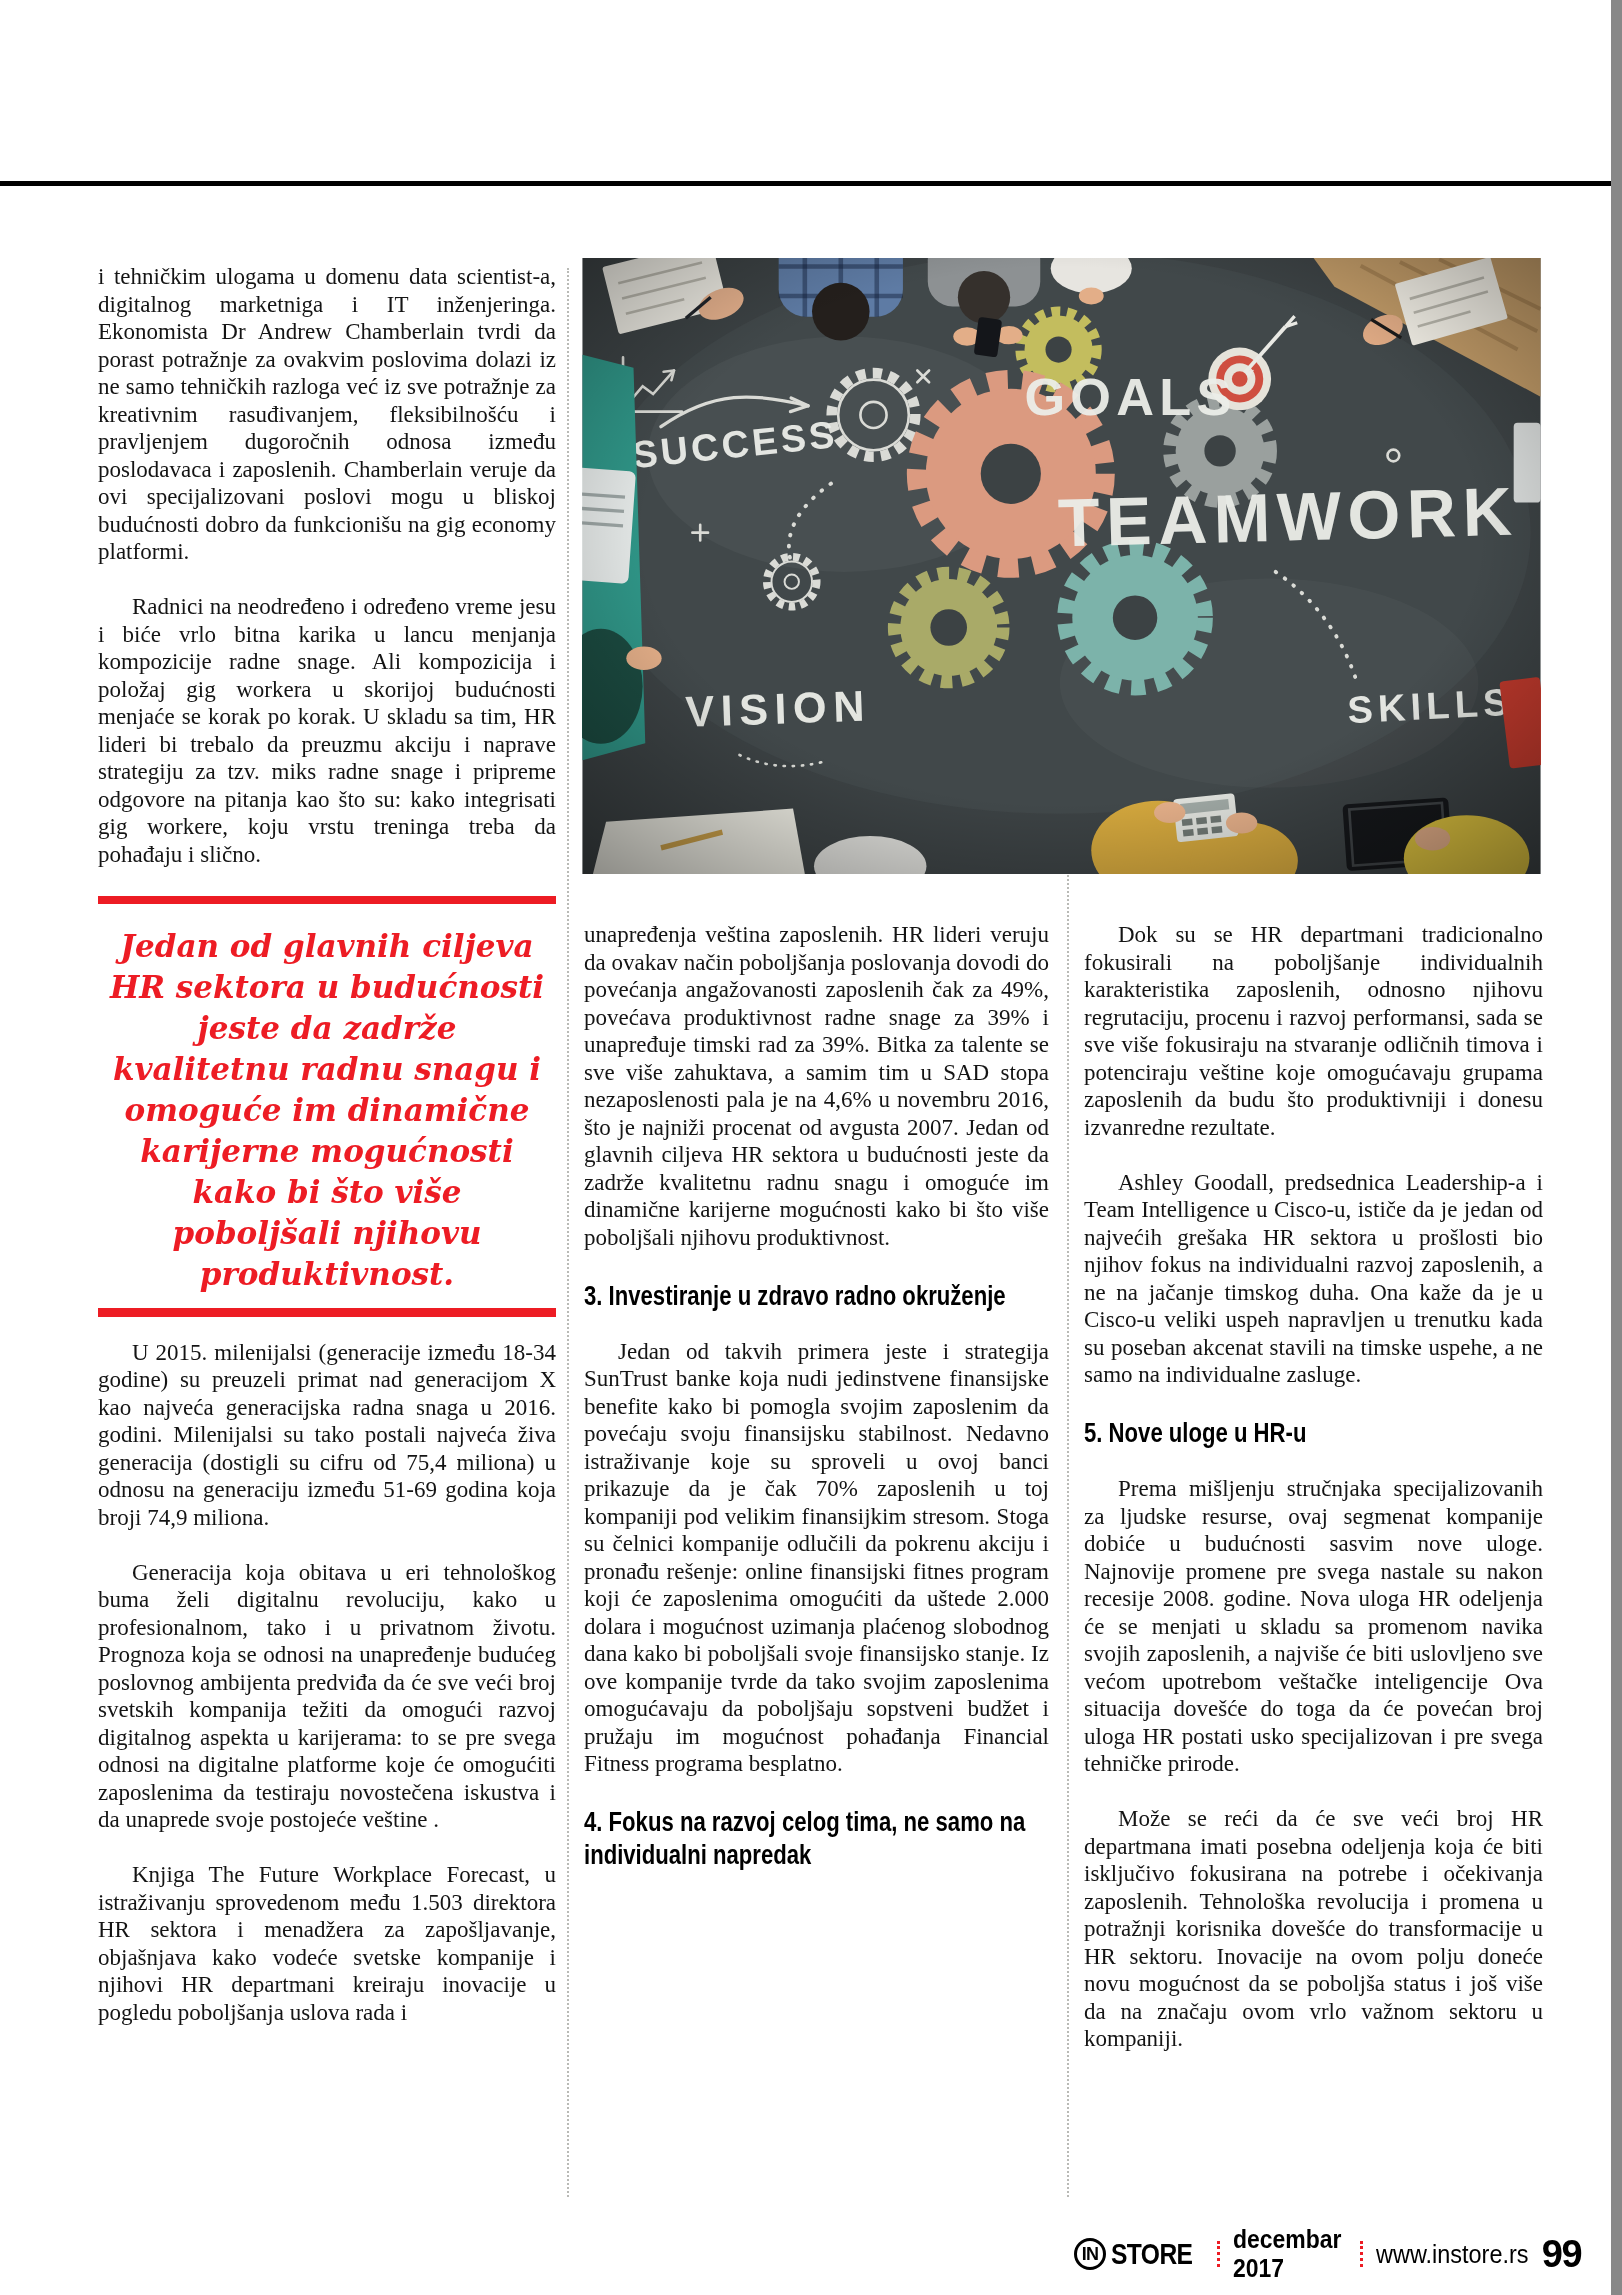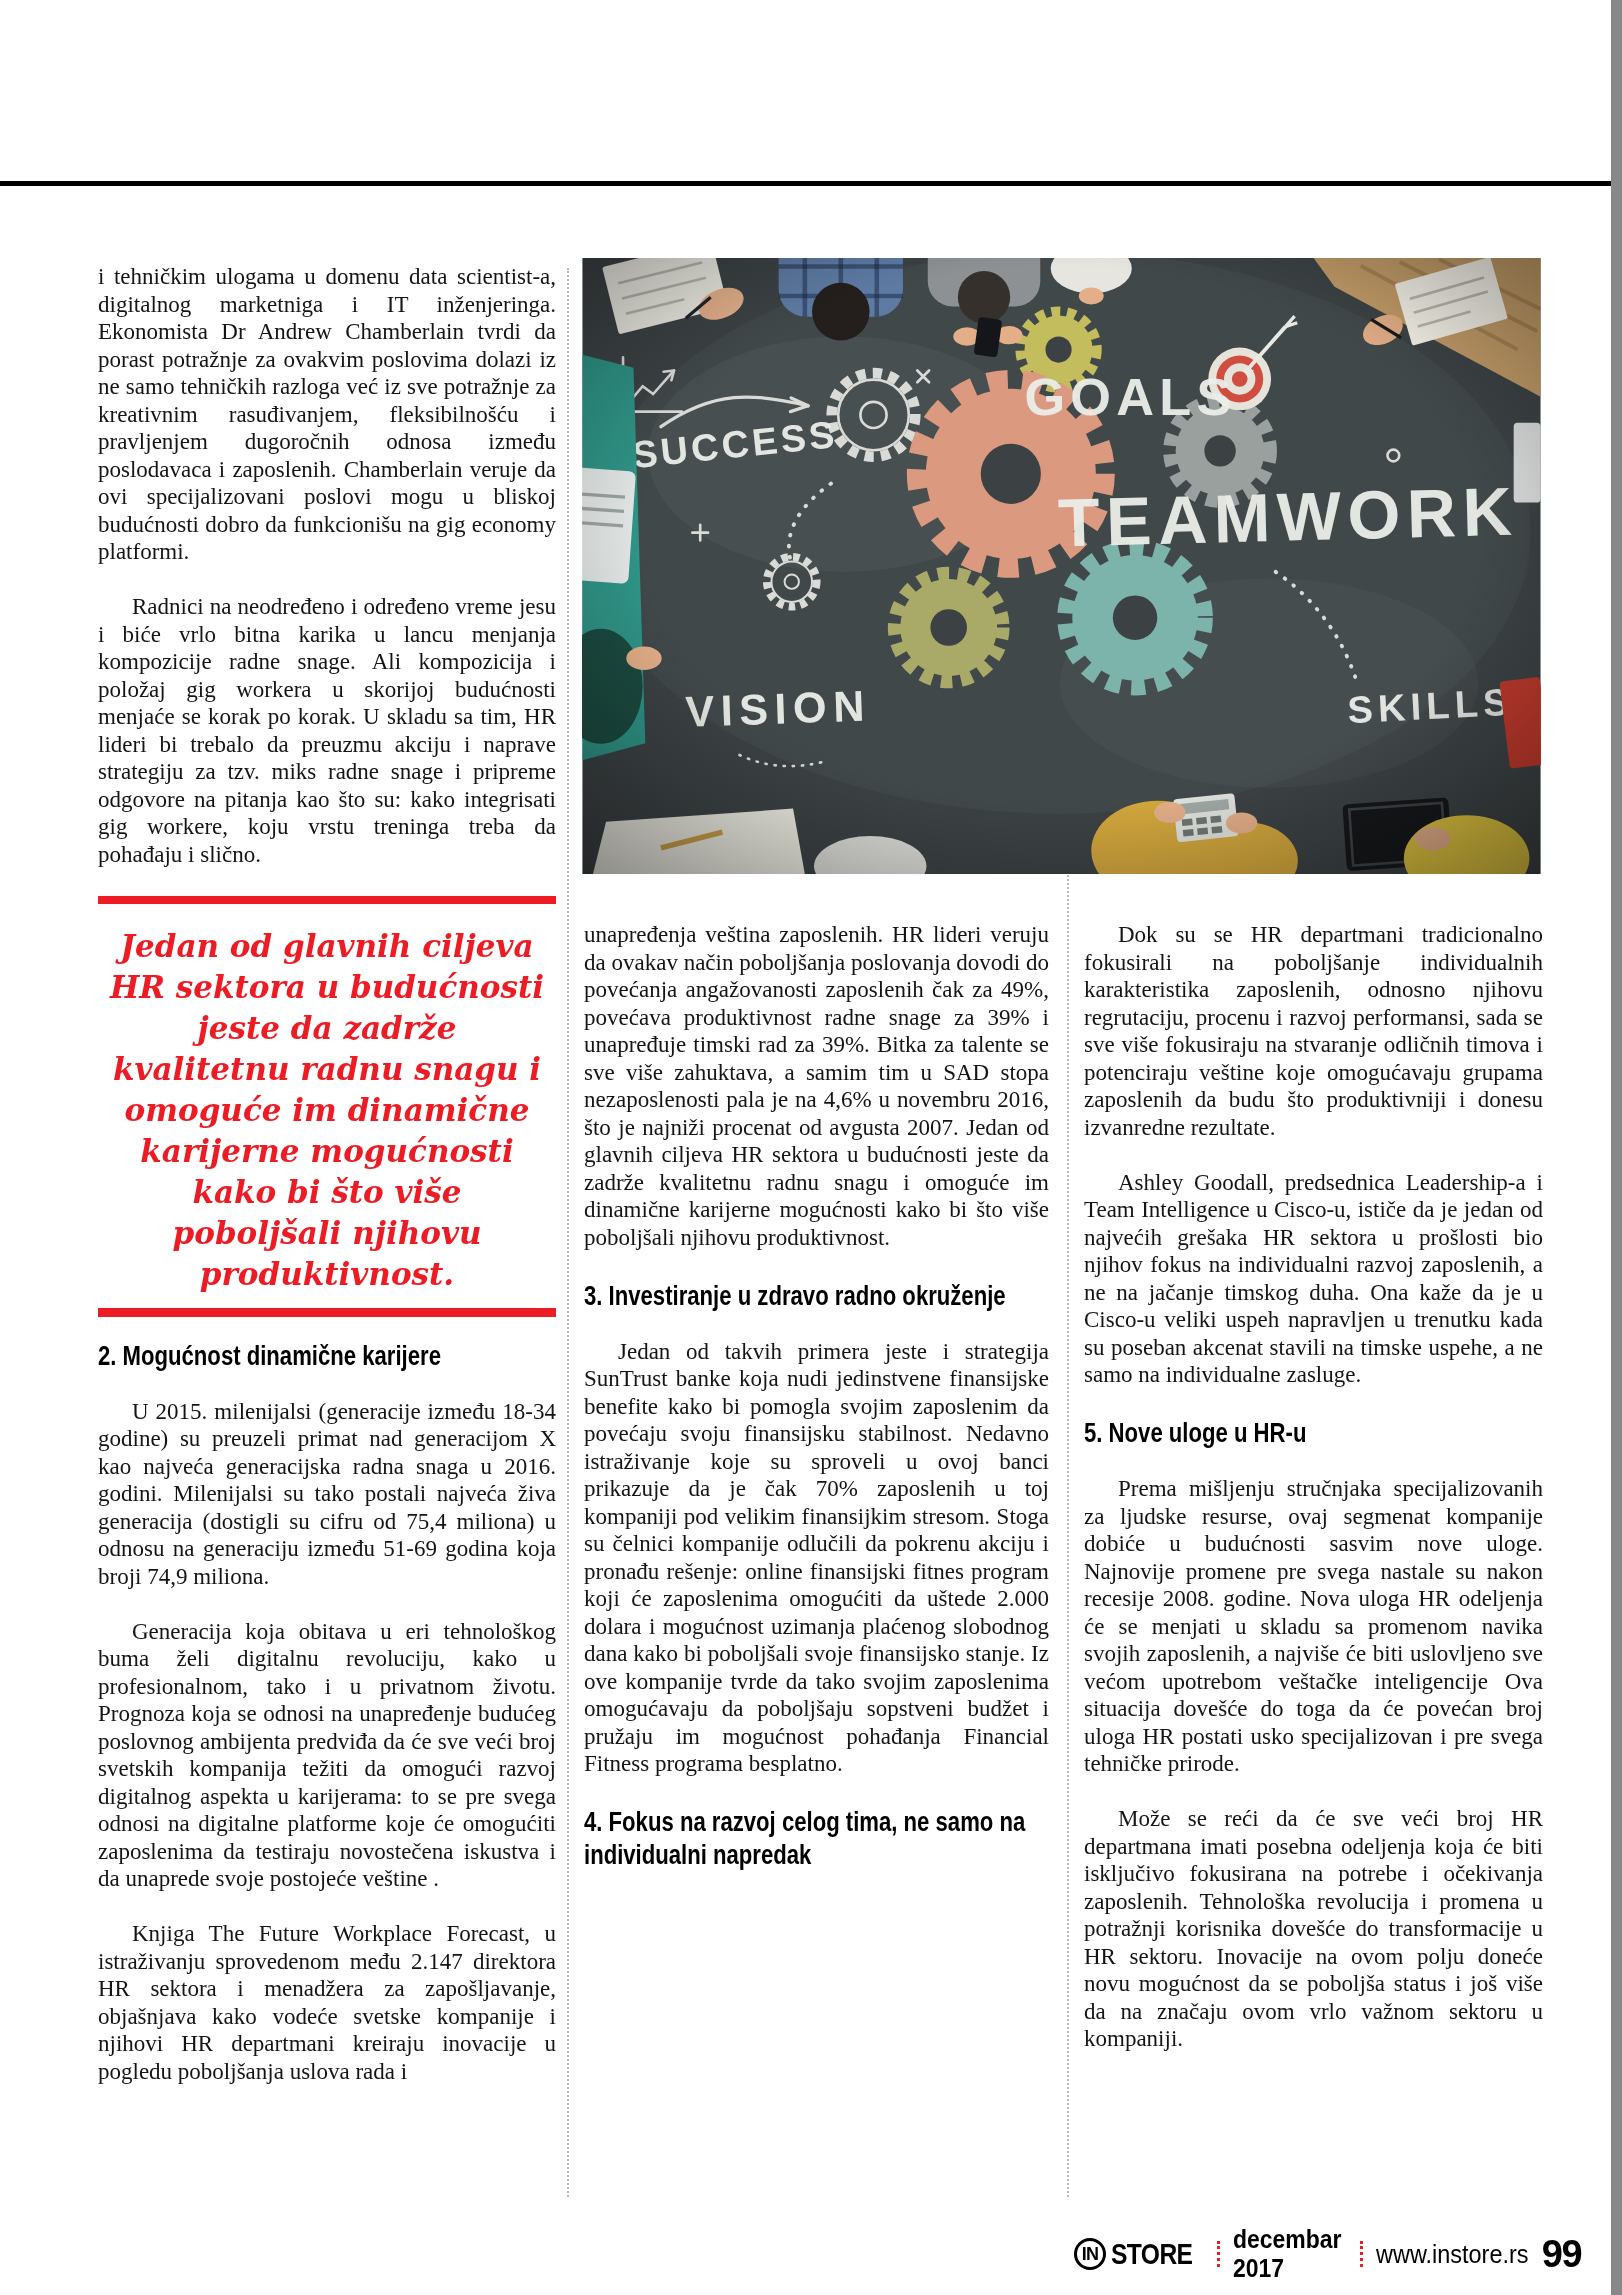--- a/index.html
+++ b/index.html
@@ -223,26 +223,23 @@
 
     <rect width="1465" height="942" fill="url(#vg)"></rect>
   </svg>
 
   <div class="col col1">
     <p class="noindent">i tehničkim ulogama u domenu data scientist-a, digitalnog marketniga i IT inženjeringa. Ekonomista Dr Andrew Chamberlain tvrdi da porast potražnje za ovakvim poslovima dolazi iz ne samo tehničkih razloga već iz sve potražnje za kreativnim rasuđivanjem, fleksibilnošću i pravljenjem dugoročnih odnosa između poslodavaca i zaposlenih. Chamberlain veruje da ovi specijalizovani poslovi mogu u bliskoj budućnosti dobro da funkcionišu na gig economy platformi.</p>
     <p>Radnici na neodređeno i određeno vreme jesu i biće vrlo bitna karika u lancu menjanja kompozicije radne snage. Ali kompozicija i položaj gig workera u skorijoj budućnosti menjaće se korak po korak. U skladu sa tim, HR lideri bi trebalo da preuzmu akciju i naprave strategiju za tzv. miks radne snage i pripreme odgovore na pitanja kao što su: kako integrisati gig workere, koju vrstu treninga treba da pohađaju i slično.</p>
     <div class="rule"></div>
     <div class="pullquote">Jedan od glavnih ciljeva HR sektora u budućnosti jeste da zadrže kvalitetnu radnu snagu i omoguće im dinamične karijerne mogućnosti kako bi što više poboljšali njihovu produktivnost.</div>
     <div class="rule"></div>
-    <h2 class="heading">
-        <span class="cond">2. Mogućnost dinamične karijere</span>
-      </h2>
     <p>U 2015. milenijalsi (generacije između 18-34 godine) su preuzeli primat nad generacijom X kao najveća generacijska radna snaga u 2016. godini. Milenijalsi su tako postali najveća živa generacija (dostigli su cifru od 75,4 miliona) u odnosu na generaciju između 51-69 godina koja broji 74,9 miliona.</p>
     <p>Generacija koja obitava u eri tehnološkog buma želi digitalnu revoluciju, kako u profesionalnom, tako i u privatnom životu. Prognoza koja se odnosi na unapređenje budućeg poslovnog ambijenta predviđa da će sve veći broj svetskih kompanija težiti da omogući razvoj digitalnog aspekta u karijerama: to se pre svega odnosi na digitalne platforme koje će omogućiti zaposlenima da testiraju novostečena iskustva i da unaprede svoje postojeće veštine .</p>
-    <p>Knjiga The Future Workplace Forecast, u istraživanju sprovedenom među 2.147 direktora HR sektora i menadžera za zapošljavanje, objašnjava kako vodeće svetske kompanije i njihovi HR departmani kreiraju inovacije u pogledu poboljšanja uslova rada i</p>
+    <p>Knjiga The Future Workplace Forecast, u istraživanju sprovedenom među 1.503 direktora HR sektora i menadžera za zapošljavanje, objašnjava kako vodeće svetske kompanije i njihovi HR departmani kreiraju inovacije u pogledu poboljšanja uslova rada i</p>
   </div>
 
   <div class="col col2">
     <p class="noindent">unapređenja veština zaposlenih. HR lideri veruju da ovakav način poboljšanja poslovanja dovodi do povećanja angažovanosti zaposlenih čak za 49%, povećava produktivnost radne snage za 39% i unapređuje timski rad za 39%. Bitka za talente se sve više zahuktava, a samim tim u SAD stopa nezaposlenosti pala je na 4,6% u novembru 2016, što je najniži procenat od avgusta 2007. Jedan od glavnih ciljeva HR sektora u budućnosti jeste da zadrže kvalitetnu radnu snagu i omoguće im dinamične karijerne mogućnosti kako bi što više poboljšali njihovu produktivnost.</p>
     <h2 class="heading">
         <span class="cond">3. Investiranje u zdravo radno okruženje</span>
       </h2>
     <p>Jedan od takvih primera jeste i strategija SunTrust banke koja nudi jedinstvene finansijske benefite kako bi pomogla svojim zaposlenim da povećaju svoju finansijsku stabilnost. Nedavno istraživanje koje su sproveli u ovoj banci prikazuje da je čak 70% zaposlenih u toj kompaniji pod velikim finansijkim stresom. Stoga su čelnici kompanije odlučili da pokrenu akciju i pronađu rešenje: online finansijski fitnes program koji će zaposlenima omogućiti da uštede 2.000 dolara i mogućnost uzimanja plaćenog slobodnog dana kako bi poboljšali svoje finansijsko stanje. Iz ove kompanije tvrde da tako svojim zaposlenima omogućavaju da poboljšaju sopstveni budžet i pružaju im mogućnost pohađanja Financial Fitness programa besplatno.</p>
     <h2 class="heading">
         <span class="cond">4. Fokus na razvoj celog tima, ne samo na individualni napredak</span>

